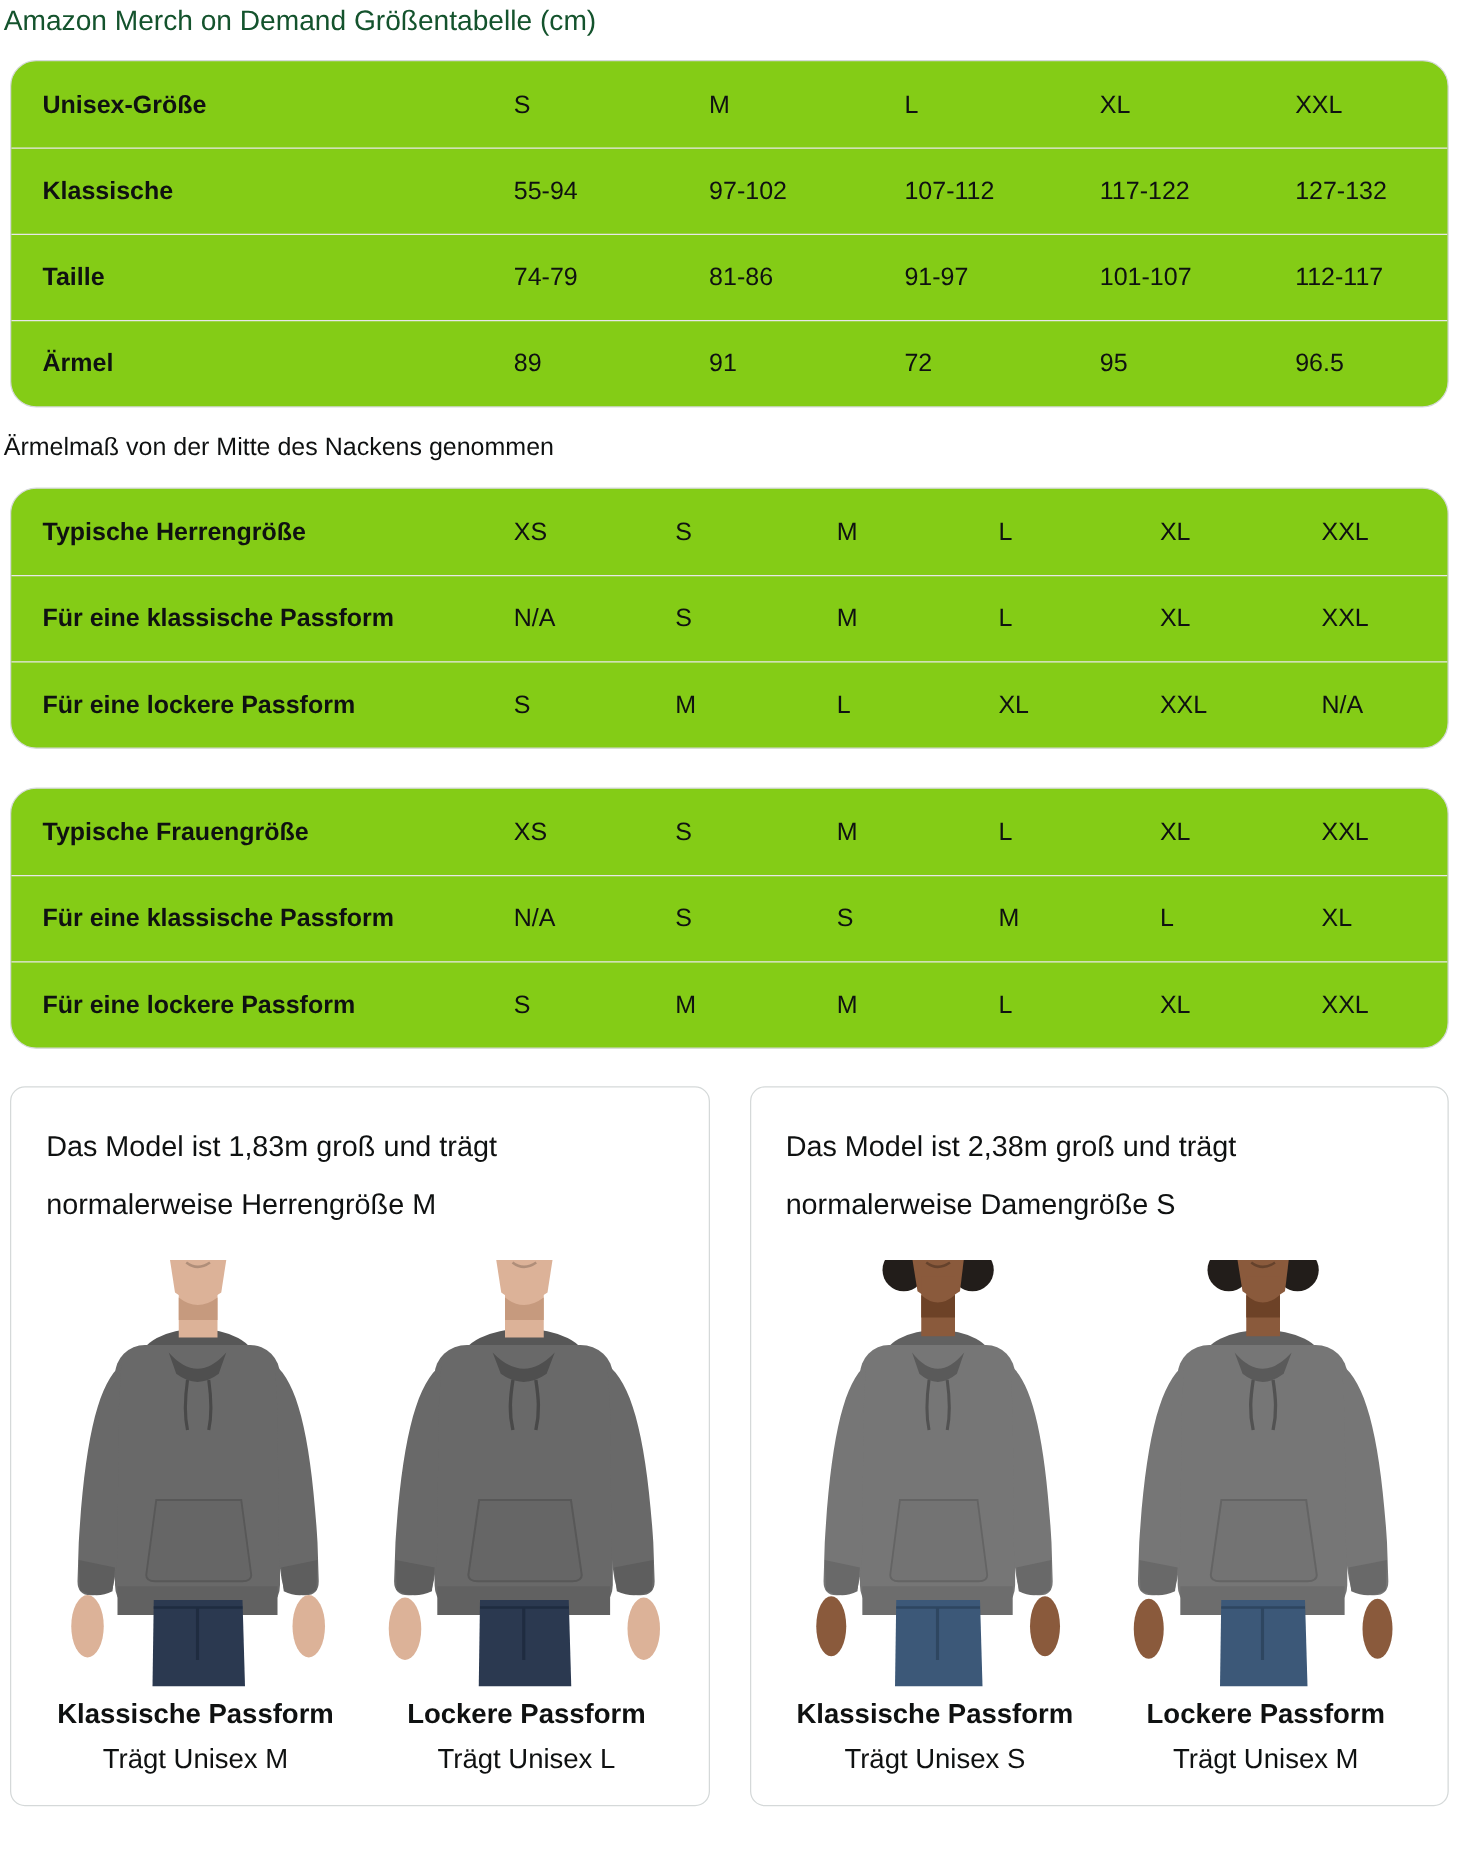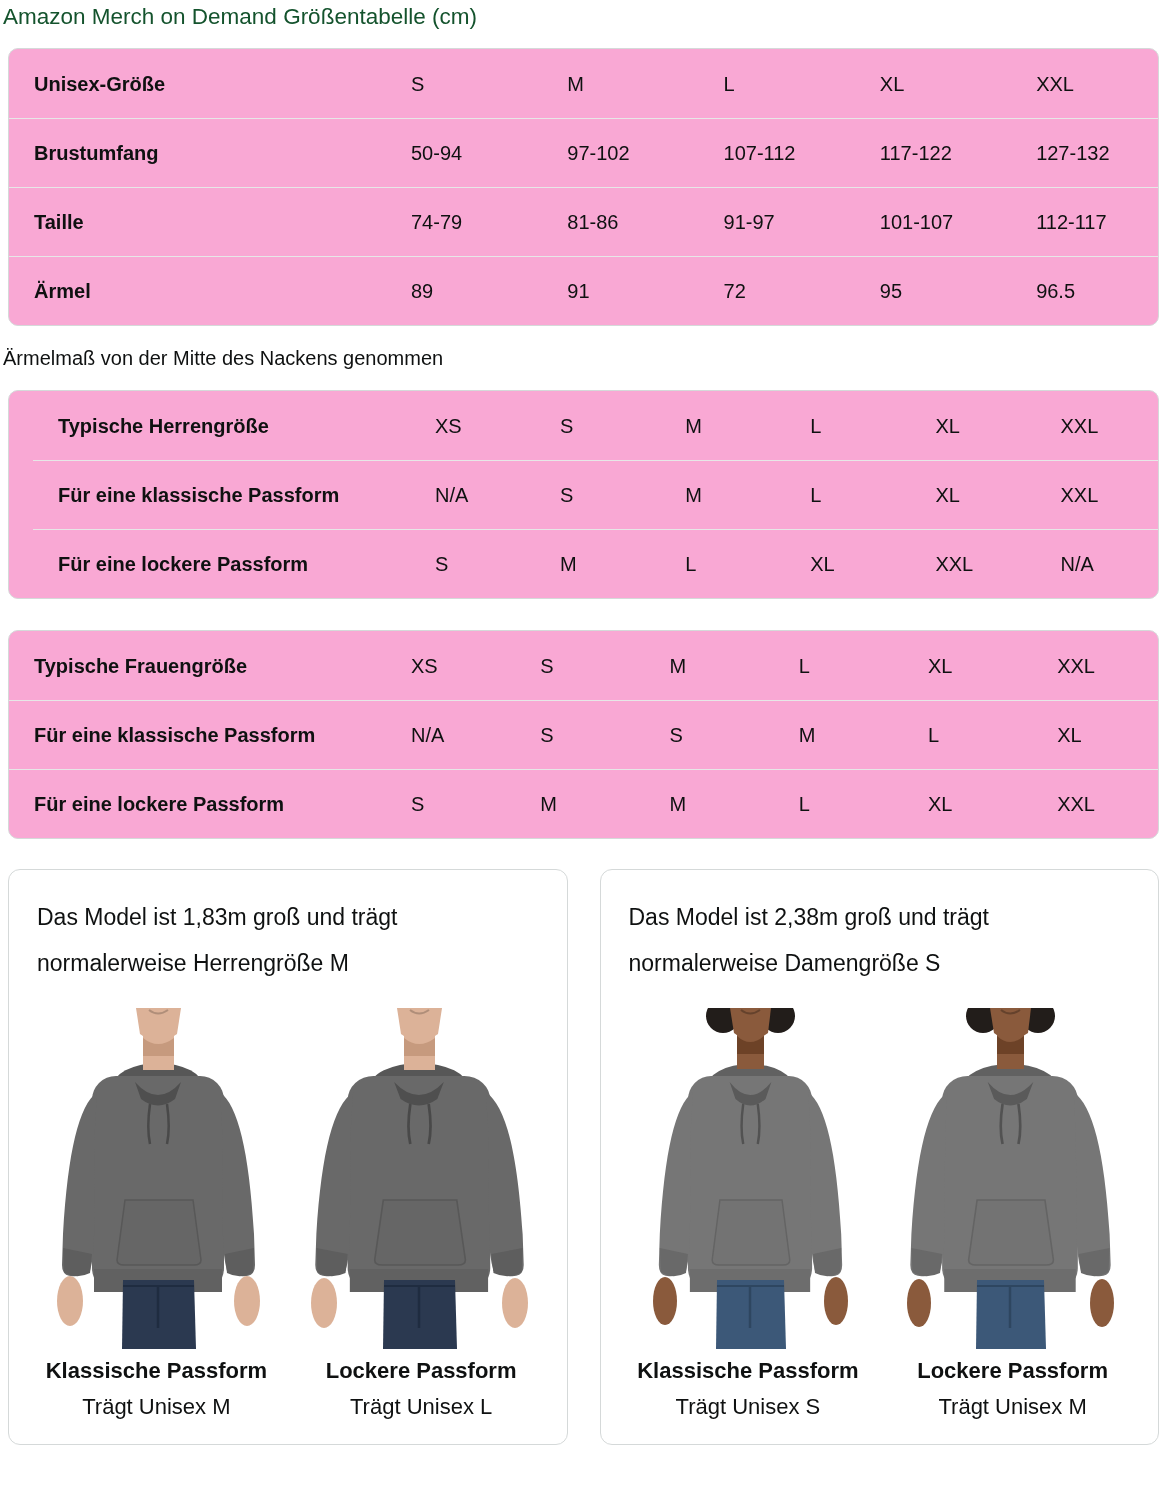--- a/index.html
+++ b/index.html
@@ -11,33 +11,33 @@
     font-family:"Liberation Sans","DejaVu Sans",sans-serif;
     overflow:hidden;
   }
   .page { padding-top:2px; }
   .title {
     font-size:22.5px; font-weight:400; margin:0 0 0 3px; line-height:30px; color:#14532d;
   }
   .tbl {
     margin:16px 8px 0 8px;
     border:1px solid #D5D9D9;
-    border-radius:10px;
-    background:#f9a8d4;
+    border-radius:21px;
+    background:#84cc16;
     overflow:hidden;
   }
   .trow { display:flex; align-items:center; min-height:69px; }
   .trow + .trow { border-top:1px solid #E7E7E7; }
   .tcell { font-size:20px; line-height:24px; }
   .tlabel { width:402px; padding-left:25px; font-weight:700; flex:none; }
   .tval { flex:1; text-align:left; }
   .tval:last-child { flex:0.78; }
   .note { font-size:20px; margin:21px 0 0 3px; line-height:23px; }
   .h2 { font-size:22.5px; font-weight:400; margin:43px 0 0 3px; line-height:26px; }
-  .tbl.fit1 { margin-top:20px;padding-left:24px; }
+  .tbl.fit1 { margin-top:20px; }
   .tbl.fit2 { margin-top:31px; }
 
   .cards { display:flex; gap:32px; margin:30px 8px 0 8px; }
   .card {
     flex:1;
     border:1px solid #D5D9D9;
     border-radius:12px;
     padding:24px 26px 24px 28px;
     background:#fff;
   }
@@ -59,22 +59,22 @@
   <div class="tbl">
     <div class="trow">
       <div class="tcell tlabel">Unisex-Größe</div>
       <div class="tcell tval">S</div>
       <div class="tcell tval">M</div>
       <div class="tcell tval">L</div>
       <div class="tcell tval">XL</div>
       <div class="tcell tval">XXL</div>
     </div>
     <div class="trow">
-      <div class="tcell tlabel">Brustumfang</div>
-      <div class="tcell tval">50-94</div>
+      <div class="tcell tlabel">Klassische</div>
+      <div class="tcell tval">55-94</div>
       <div class="tcell tval">97-102</div>
       <div class="tcell tval">107-112</div>
       <div class="tcell tval">117-122</div>
       <div class="tcell tval">127-132</div>
     </div>
     <div class="trow">
       <div class="tcell tlabel">Taille</div>
       <div class="tcell tval">74-79</div>
       <div class="tcell tval">81-86</div>
       <div class="tcell tval">91-97</div>

